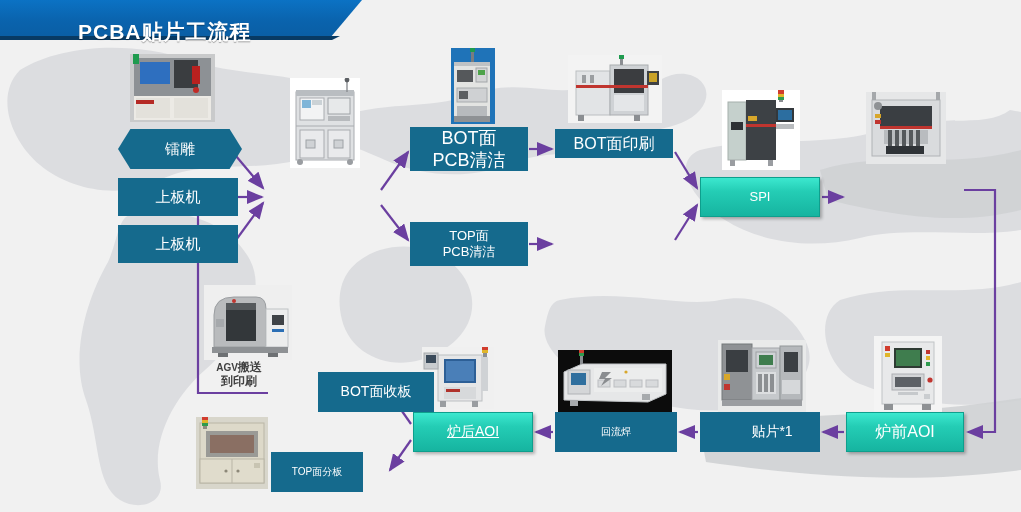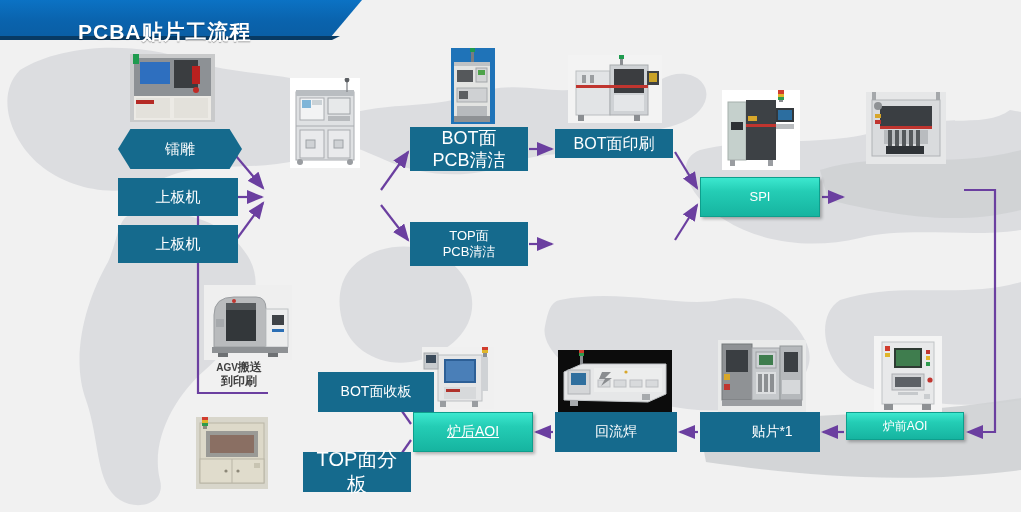--- a/index.html
+++ b/index.html
@@ -409,37 +409,37 @@
   <div class="node teal" style="left:555px;top:129px;width:118px;height:29px;font-size:16px;">
     <span class="lbl">BOT面印刷</span>
   </div>
 
 
   <div class="node green" style="left:700px;top:177px;width:120px;height:40px;font-size:13px;text-align:right;">
     <span class="lbl">SPI</span>
   </div>
 
 
-  <div class="node green" style="left:846px;top:412px;width:118px;height:28px;font-size:12px;">
+  <div class="node green" style="left:846px;top:412px;width:118px;height:40px;font-size:16px;">
     <span class="lbl">炉前AOI</span>
   </div>
 
   <div class="node teal" style="left:700px;top:412px;width:120px;height:40px;font-size:14px;padding-left:24px;">
     <span class="lbl">贴片*1</span>
   </div>
 
-  <div class="node teal" style="left:555px;top:412px;width:122px;height:40px;font-size:14px;">
+  <div class="node teal" style="left:555px;top:412px;width:122px;height:40px;font-size:10px;">
     <span class="lbl">回流焊</span>
   </div>
 
   <div class="node green" style="left:413px;top:412px;width:120px;height:40px;font-size:14px;text-decoration:underline;">
     <span class="lbl">炉后AOI</span>
   </div>
 
   <div class="node teal" style="left:271px;top:372px;width:116px;height:40px;font-size:14px;margin-left:47px;">
     <span class="lbl">BOT面收板</span>
   </div>
 
-  <div class="node teal" style="left:271px;top:452px;width:108px;height:40px;font-size:20px;margin-left:32px;">
+  <div class="node teal" style="left:271px;top:452px;width:92px;height:40px;font-size:10px;">
     <span class="lbl">TOP面分板</span>
   </div>
 
 </div>
 
 </body></html>

